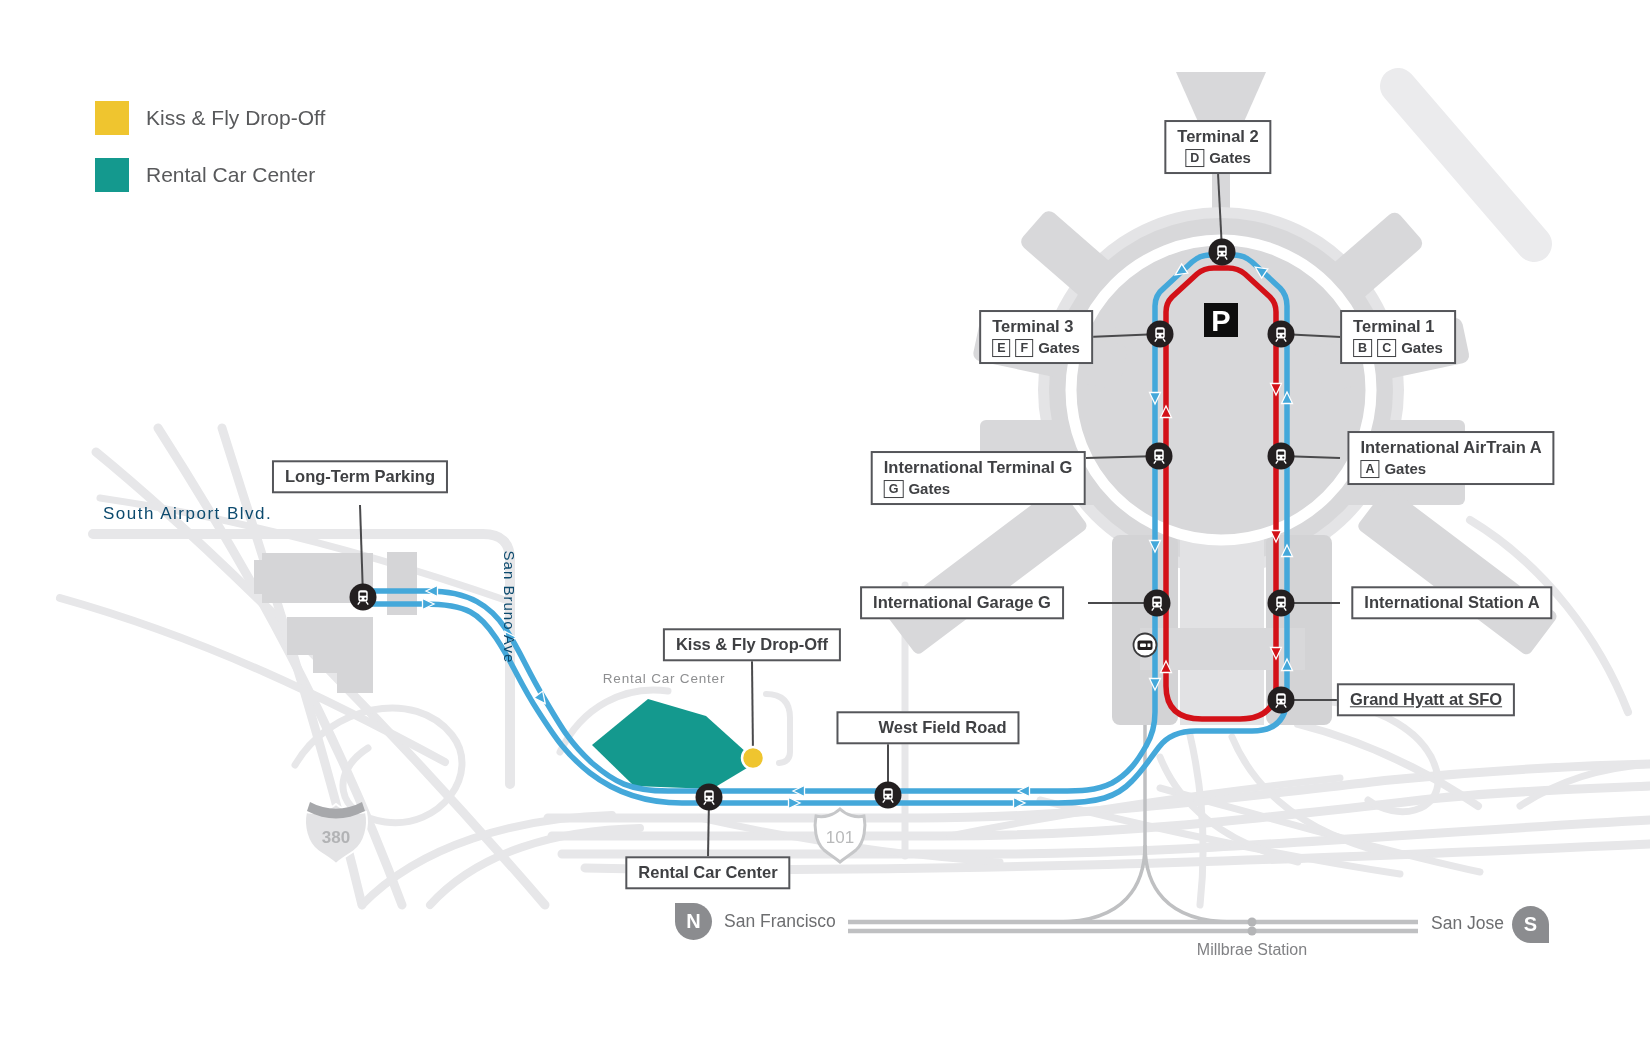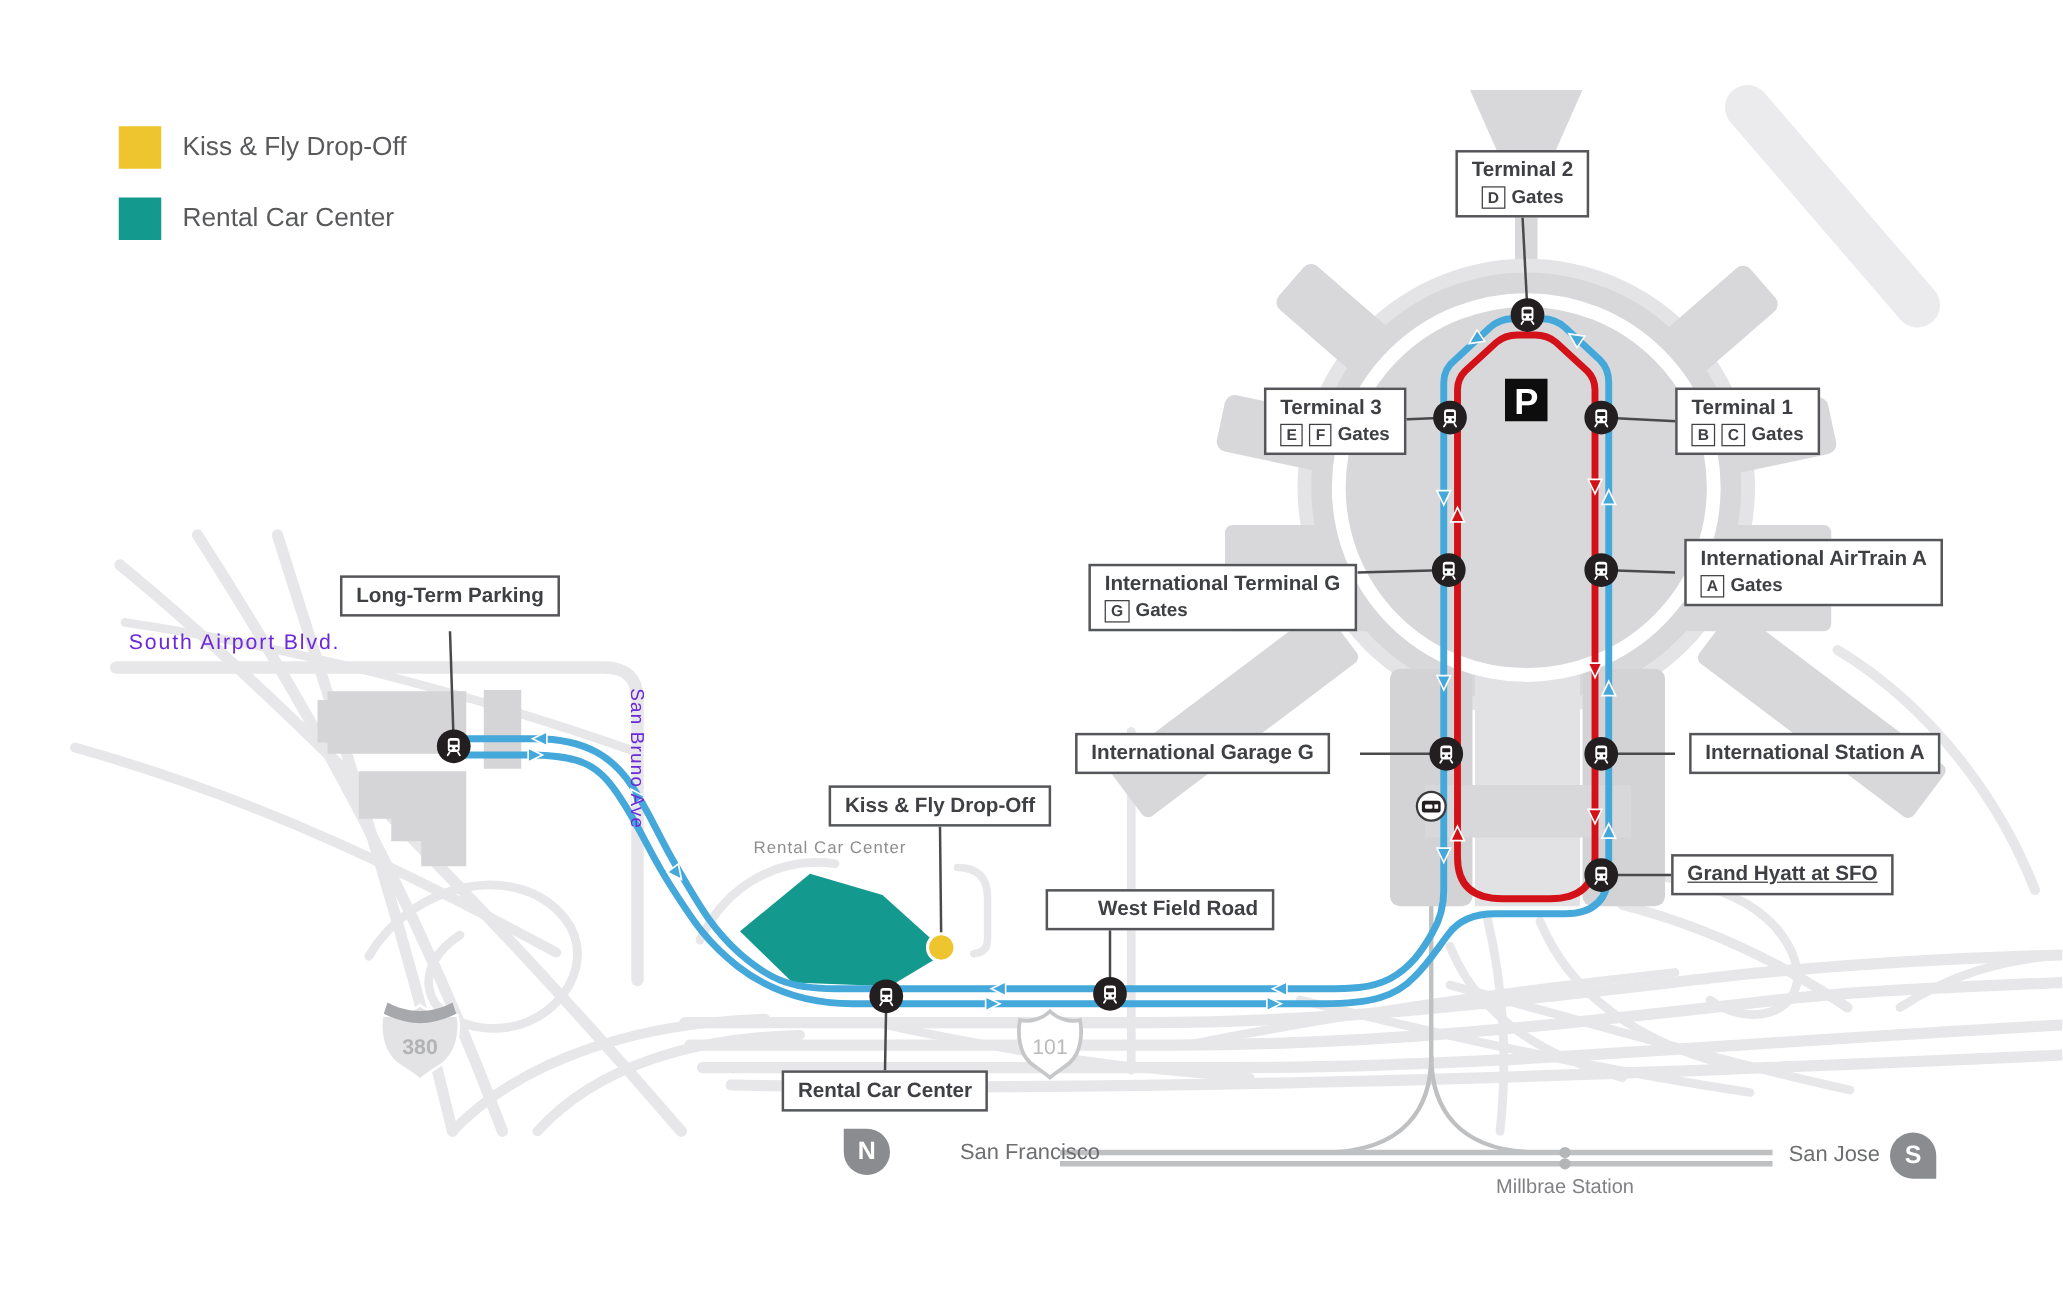--- a/index.html
+++ b/index.html
@@ -14,21 +14,21 @@
   .sw-teal{background:#14998e;}
   .legend-label{font-size:21px;color:#58595b;}
   
   .callout{position:absolute;transform:translate(-50%,-50%);background:#fff;
            border:2px solid #55565a;padding:4px 11px;white-space:nowrap;text-align:left;
            color:#3f4043;font-weight:700;font-size:16.5px;line-height:1.3;z-index:5;}
   .c-line2{display:flex;align-items:center;justify-content:center;gap:5px;font-size:15px;margin-top:1px;}
   .badge{display:inline-block;border:1.7px solid #3f4043;font-size:12.5px;line-height:1;
          padding:2px 4px 1px 4px;font-weight:700;}
   
-  .roadlabel{position:absolute;color:#6d28d9;white-space:nowrap;}
+  .roadlabel{position:absolute;color:#0c4a6e;white-space:nowrap;}
   .lbl-sab{left:103px;top:504px;font-size:17px;letter-spacing:1.5px;}
   .lbl-sanbruno{left:509px;top:607px;transform:translate(-50%,-50%);writing-mode:vertical-rl;
                 font-size:15px;letter-spacing:1px;}
   .lbl-rcc-small{left:664px;top:678px;transform:translate(-50%,-50%);font-size:13.5px;
                  letter-spacing:.8px;color:#8d8e90;}
   .lbl-millbrae{left:1252px;top:950px;transform:translate(-50%,-50%);font-size:16px;color:#808184;}
   .raillabel{position:absolute;color:#6d6e70;font-size:17.5px;white-space:nowrap;}
   .marker{position:absolute;width:37px;height:37px;background:#8b8c8f;color:#fff;
           display:flex;align-items:center;justify-content:center;font-size:20px;font-weight:700;}
   .marker-n{border-radius:0 50% 50% 50%;}
@@ -299,21 +299,21 @@
   </div>
 
   <div class="callout" style="left:1218px;top:147px;">
     <div>Terminal 2</div>
     <div class="c-line2">
       <span class="badge">D</span>
       <span>Gates</span>
     </div>
   </div>
 
-  <div class="callout" style="left:1036px;top:337px;margin-left:32px;">
+  <div class="callout" style="left:1036px;top:337px;">
     <div>Terminal 3</div>
     <div class="c-line2">
       <span class="badge">E</span>
       <span class="badge">F</span>
       <span>Gates</span>
     </div>
   </div>
 
   <div class="callout" style="left:1398px;top:337px;">
     <div>Terminal 1</div>
@@ -367,17 +367,17 @@
   <div class="callout" style="left:708px;top:873px;">
     <div>Rental Car Center</div>
   </div>
 
   <div class="roadlabel lbl-sab">South Airport Blvd.</div>
   <div class="roadlabel lbl-sanbruno">San Bruno Ave</div>
   <div class="roadlabel lbl-rcc-small">Rental Car Center</div>
   <div class="roadlabel lbl-millbrae">Millbrae Station</div>
 
   <div class="marker marker-n" style="left:675px;top:903px;">N</div>
-  <div class="raillabel" style="left:724px;top:911px;margin-left:44px;">San Francisco</div>
+  <div class="raillabel" style="left:724px;top:911px;">San Francisco</div>
   <div class="raillabel" style="left:1431px;top:913px;">San Jose</div>
   <div class="marker marker-s" style="left:1512px;top:906px;">S</div>
 
 </div>
 
 </body></html>

